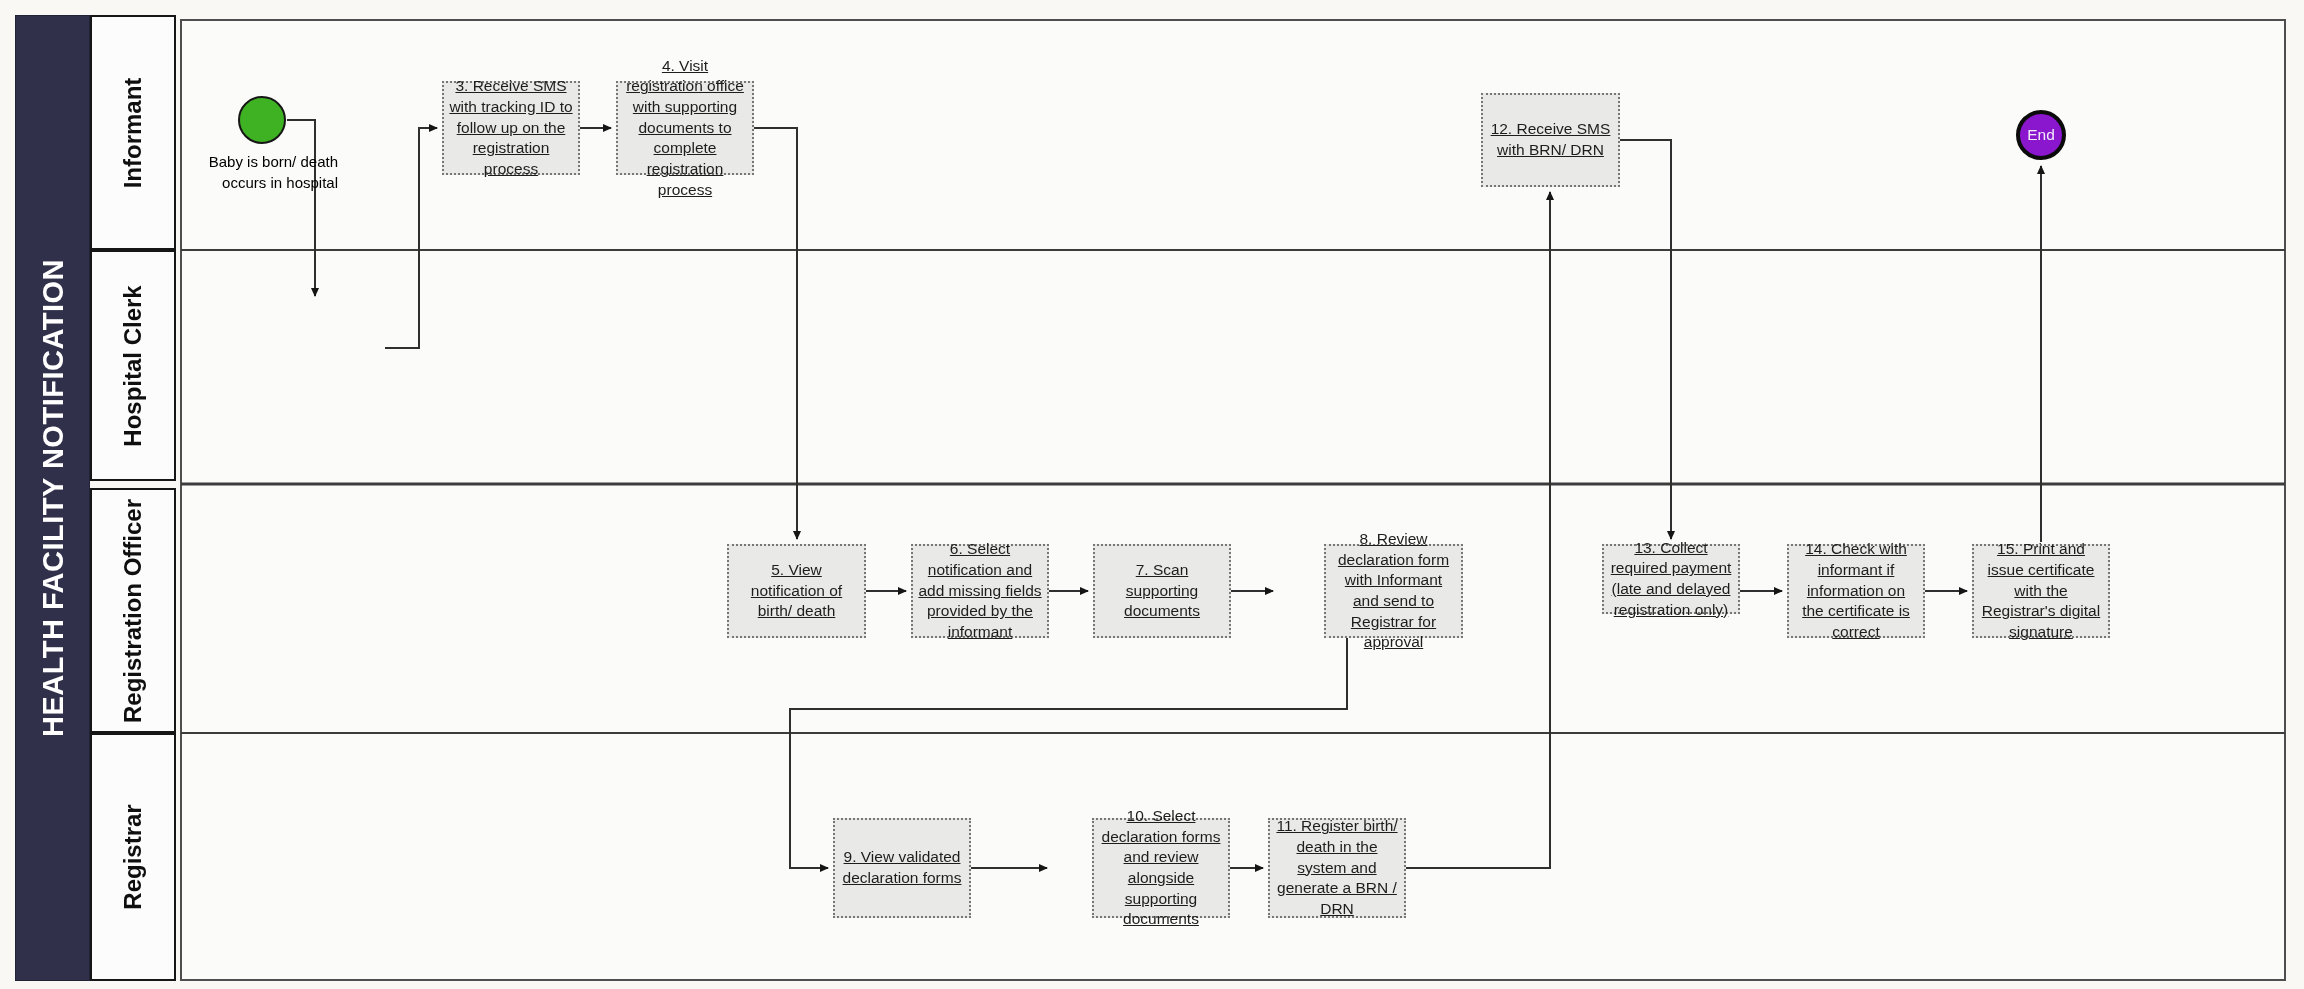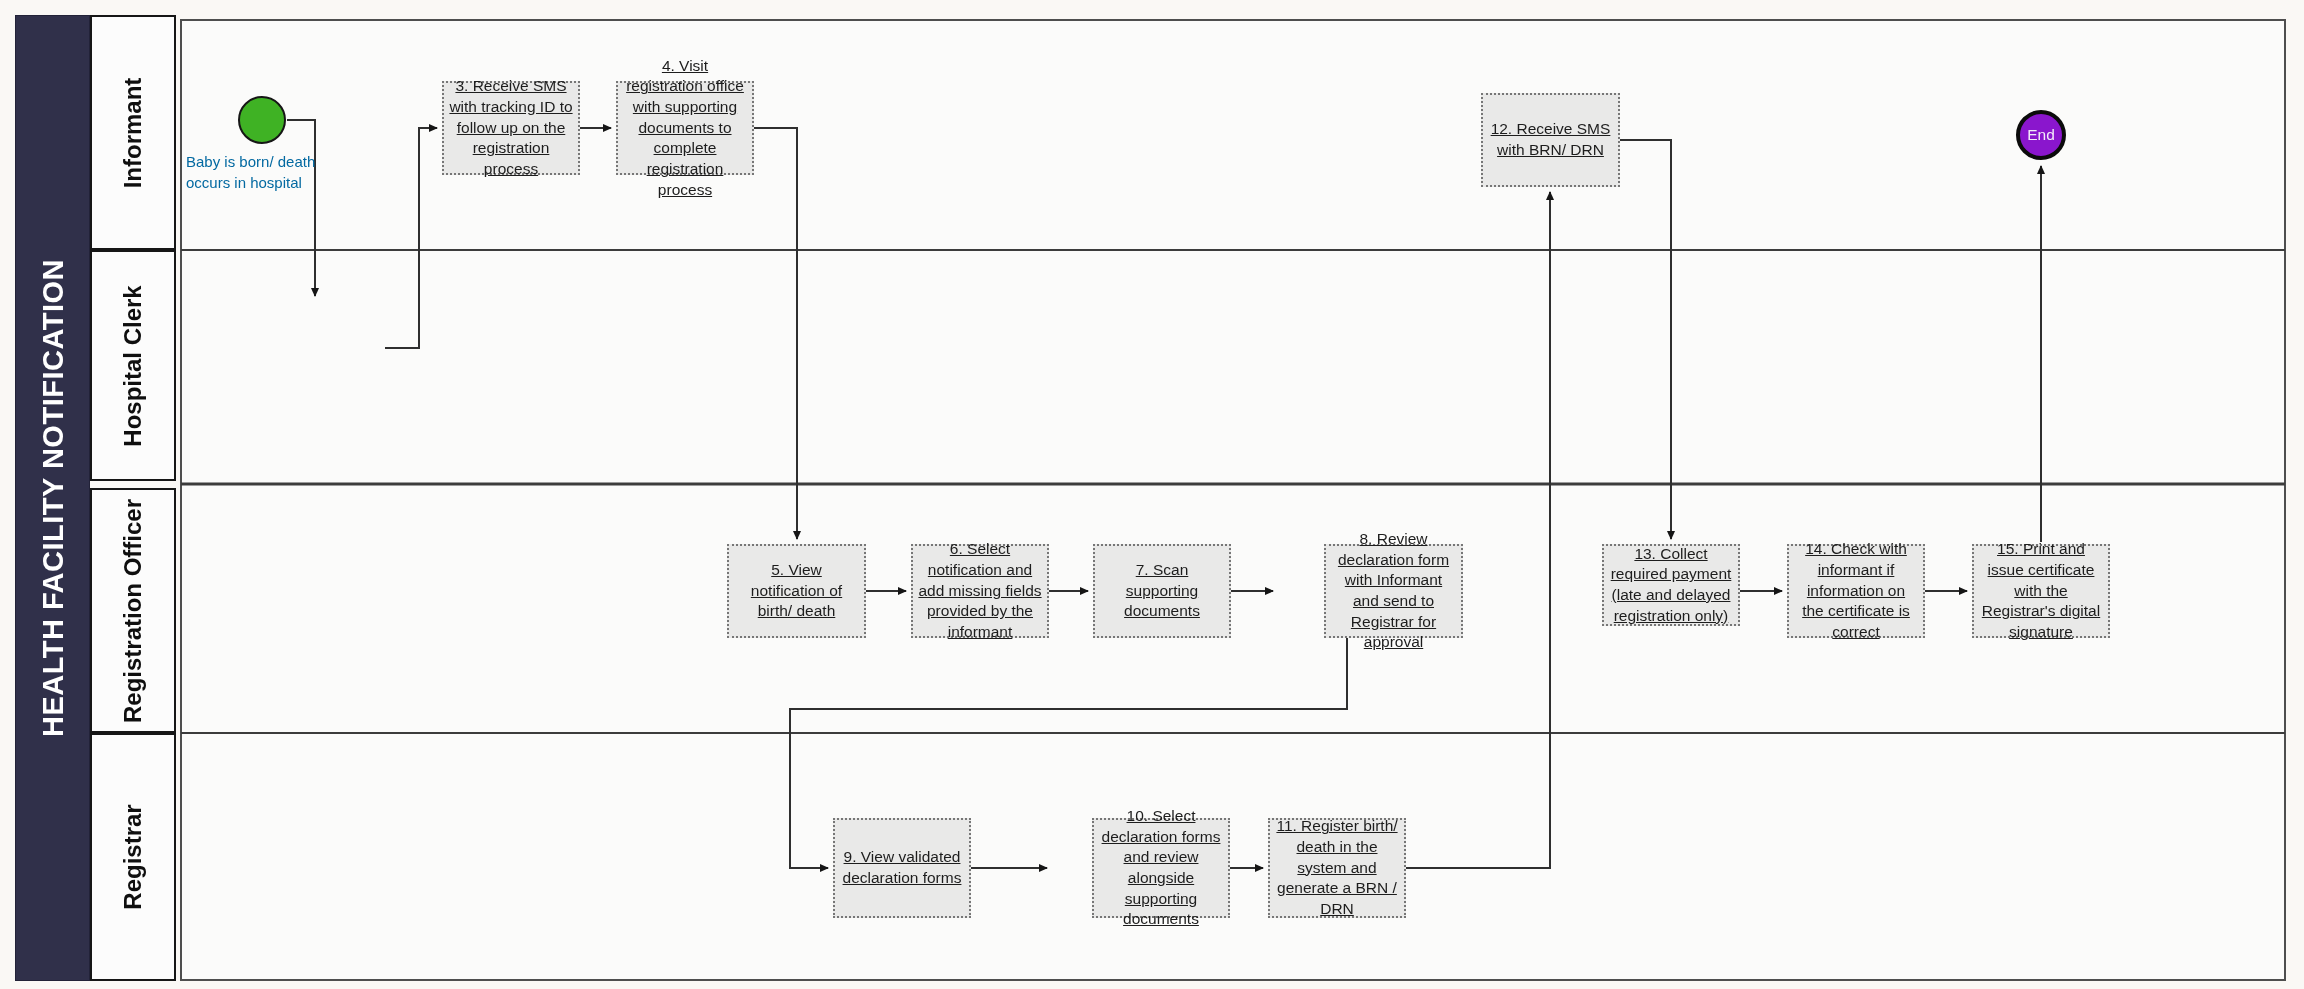--- a/index.html
+++ b/index.html
@@ -29,22 +29,22 @@
 
   
   .task { position:absolute; background:#e9e9e8; border:2px dotted #767676;
           display:flex; align-items:center; justify-content:center; text-align:center;
           font-size:15.5px; line-height:1.33; color:#1d1d1d; padding:5px;text-decoration:underline; }
   .circle { position:absolute; border-radius:50%;
             display:flex; align-items:center; justify-content:center; }
   .circle.start { background:#3fb224; border:2px solid #161616; }
   .circle.end { background:#8a16cd; border:4px solid #0b0b0b;
                 color:#f3ecf9; font-size:15.5px; }
-  .node-caption { position:absolute; text-align:left; font-size:15px;
-                  line-height:1.38; color:#0369a1; }
+  .node-caption { position:absolute; text-align:right; font-size:15px;
+                  line-height:1.38; color:#000000; }
 </style>
 </head>
 <body>
 
 <div class="stage">
 
   <div class="diagram"></div>
 
   <div class="title-bar">
     <div class="vtext">
@@ -126,21 +126,21 @@
     </div>
     <div class="task" style="left: 1092px; top: 818px; width: 138px; height: 100px;">
       <span>10. Select declaration forms and review alongside supporting documents</span>
     </div>
     <div class="task" style="left: 1268px; top: 818px; width: 138px; height: 100px;">
       <span>11. Register birth/ death in the system and generate a BRN / DRN</span>
     </div>
     <div class="task" style="left: 1481px; top: 93px; width: 139px; height: 94px;">
       <span>12. Receive SMS with BRN/ DRN</span>
     </div>
-    <div class="task" style="left: 1602px; top: 544px; width: 138px; height: 82px;">
+    <div class="task" style="left: 1602px; top: 544px; width: 138px; height: 70px;">
       <span>13. Collect required payment (late and delayed registration only)</span>
     </div>
     <div class="task" style="left: 1787px; top: 544px; width: 138px; height: 94px;">
       <span>14. Check with informant if information on the certificate is correct</span>
     </div>
     <div class="task" style="left: 1972px; top: 544px; width: 138px; height: 94px;">
       <span>15. Print and issue certificate with the Registrar's digital signature</span>
     </div>
     <div class="circle end" style="left: 2016px; top: 110px; width: 50px; height: 50px;">
       <span>End</span>

